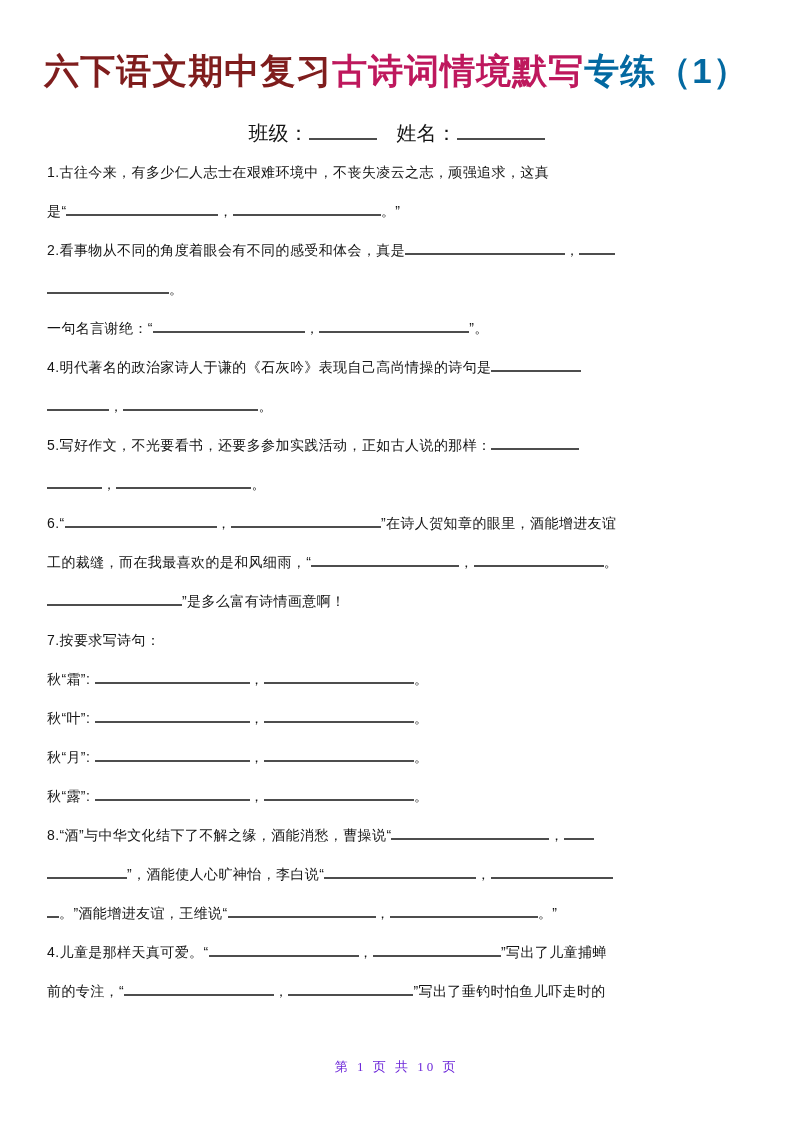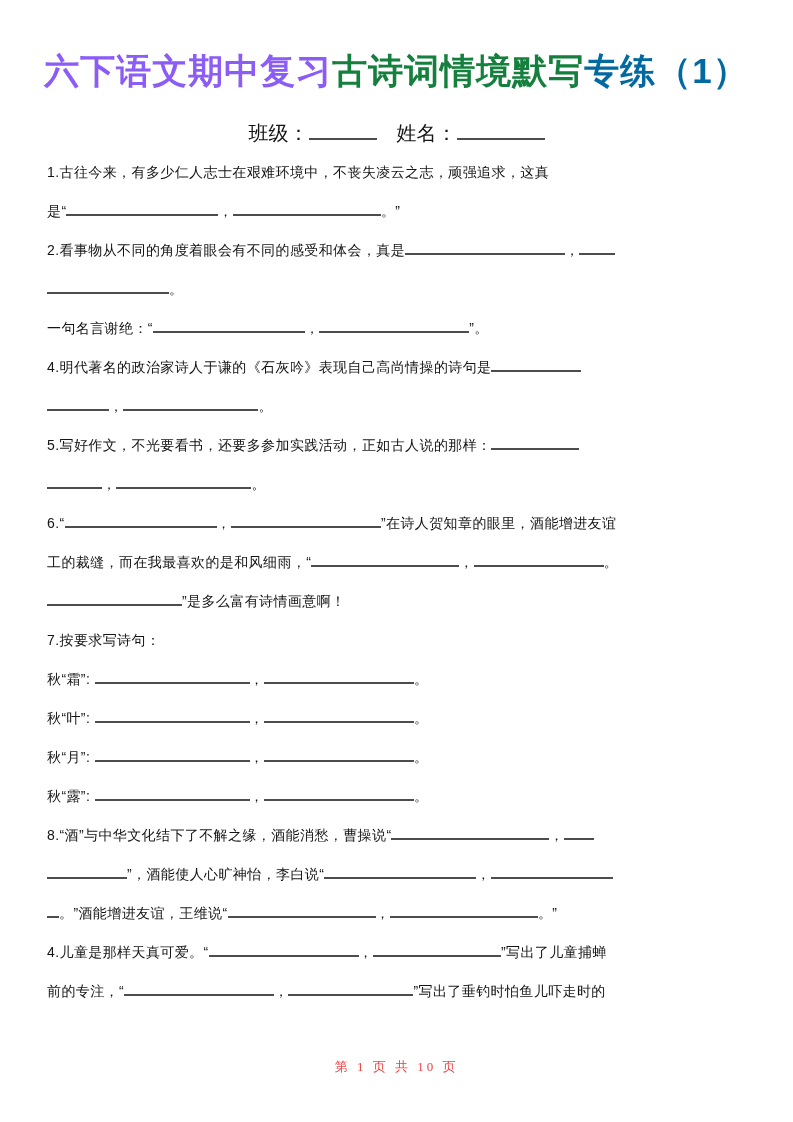--- a/index.html
+++ b/index.html
@@ -20,31 +20,31 @@
     display:inline-block;border-bottom:2px solid #4d4d4d;height:0.88em;
     vertical-align:baseline;
   }
   .body{position:absolute;top:153px;left:47px;width:716px;}
   .line{
     height:39px;line-height:39px;font-size:14px;letter-spacing:0.4px;
     white-space:nowrap;
   }
   .footer{
     position:absolute;top:1058px;left:0;width:100%;text-align:center;
-    font-size:13px;letter-spacing:3px;color:#ef4444;
+    font-size:13px;letter-spacing:3px;color:#6d28d9;
     font-family:"Liberation Serif",serif;
   }
 </style>
 </head>
 <body>
 
 <div class="page">
 
   <div class="title">
-    <span style="color: #8b5cf6;">六下语文期中复习</span><span style="color: #15803d;">古诗词情境默写</span><span style="color: #0369a1;">专练（1）</span>
+    <span style="color: #7f1d1d;">六下语文期中复习</span><span style="color: #be185d;">古诗词情境默写</span><span style="color: #0369a1;">专练（1）</span>
   </div>
 
   <div class="hdr"><span class="fld"><span>班级：</span><span class="blank" style="width: 68px;"></span></span><span class="fld"><span>姓名：</span><span class="blank" style="width: 88px;"></span></span></div>
 
   <div class="body">
       <div class="line"><span>1.古往今来，有多少仁人志士在艰难环境中，不丧失凌云之志，顽强追求，这真</span></div>
       <div class="line"><span>是“</span><span class="blank" style="width: 152px;"></span><span>，</span><span class="blank" style="width: 148px;"></span><span>。”</span></div>
       <div class="line"><span>2.看事物从不同的角度着眼会有不同的感受和体会，真是</span><span class="blank" style="width: 160px;"></span><span>，</span><span class="blank" style="width: 36px;"></span></div>
       <div class="line"><span class="blank" style="width: 122px;"></span><span>。</span></div>
       <div class="line"><span>一句名言谢绝：“</span><span class="blank" style="width: 152px;"></span><span>，</span><span class="blank" style="width: 150px;"></span><span>”。</span></div>

